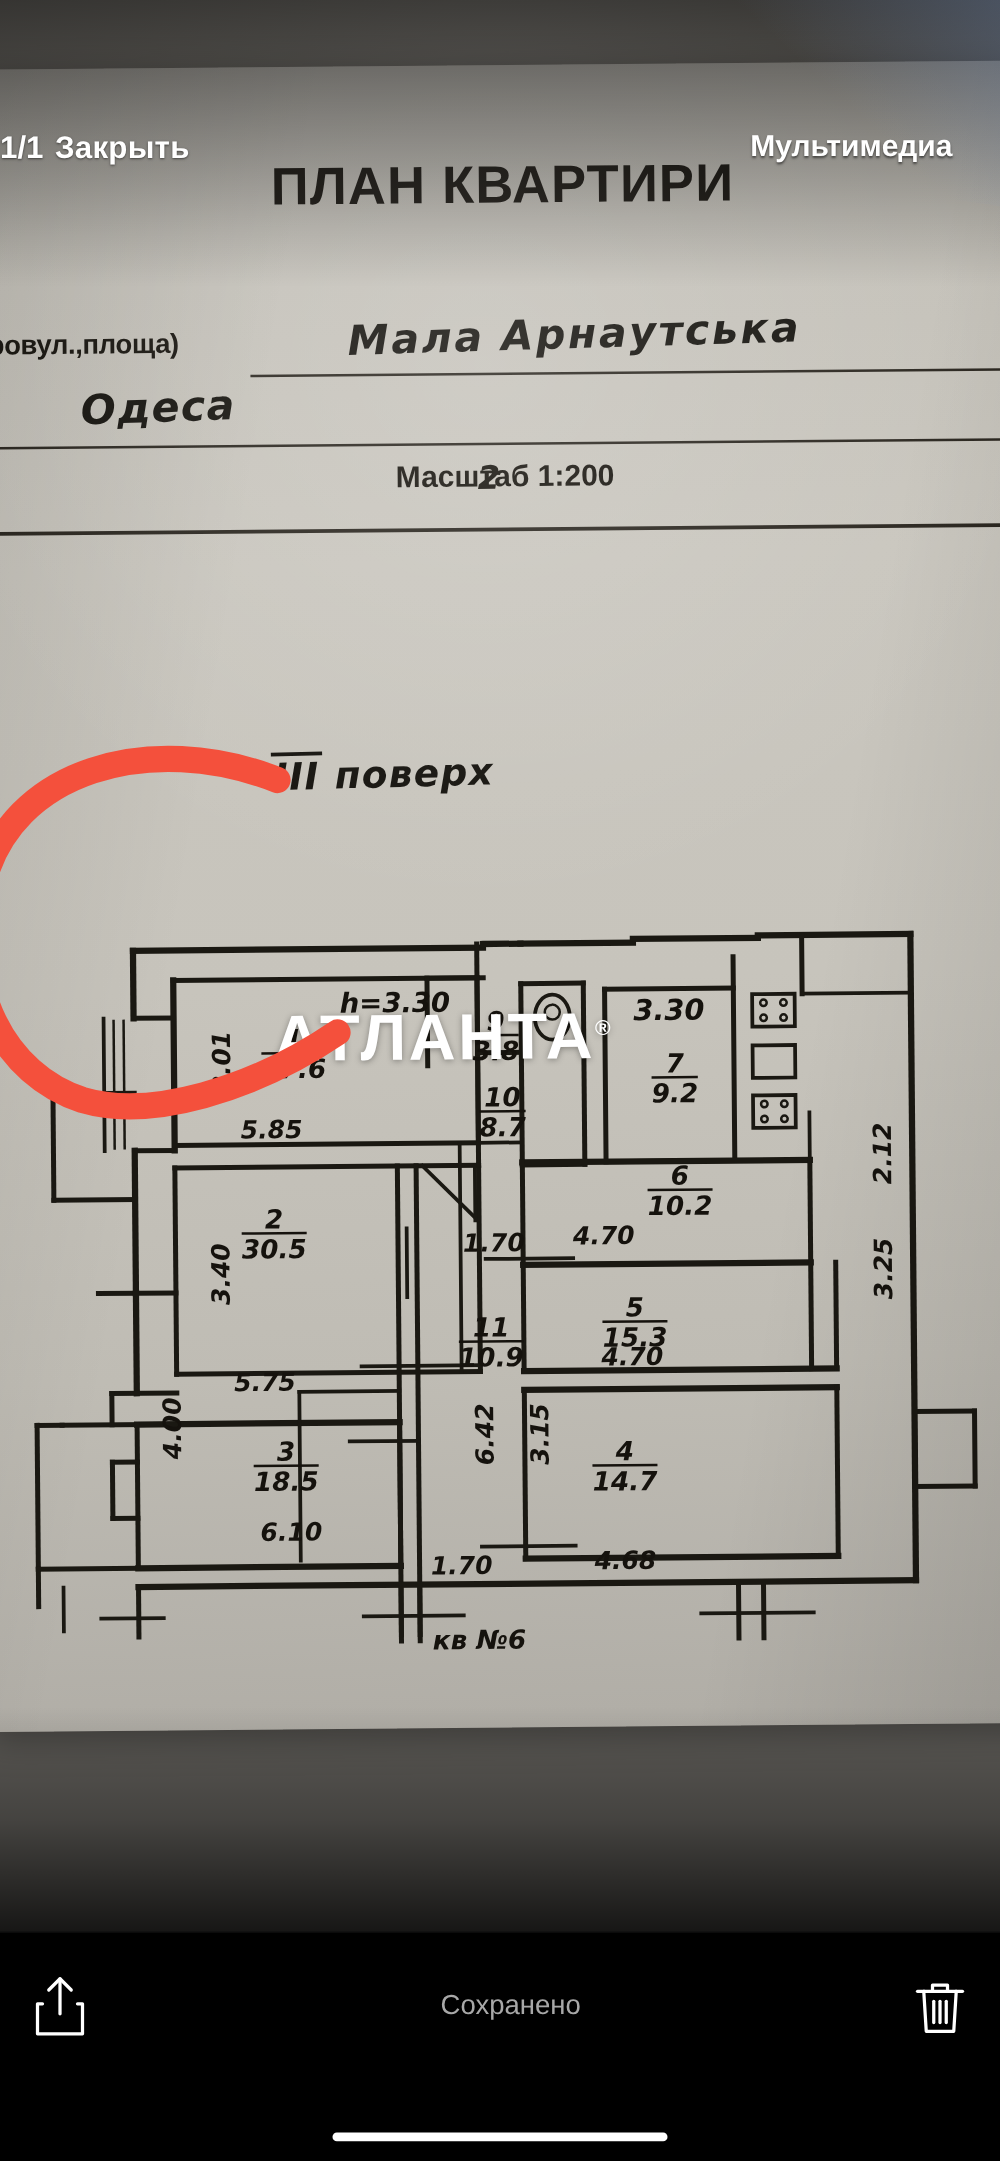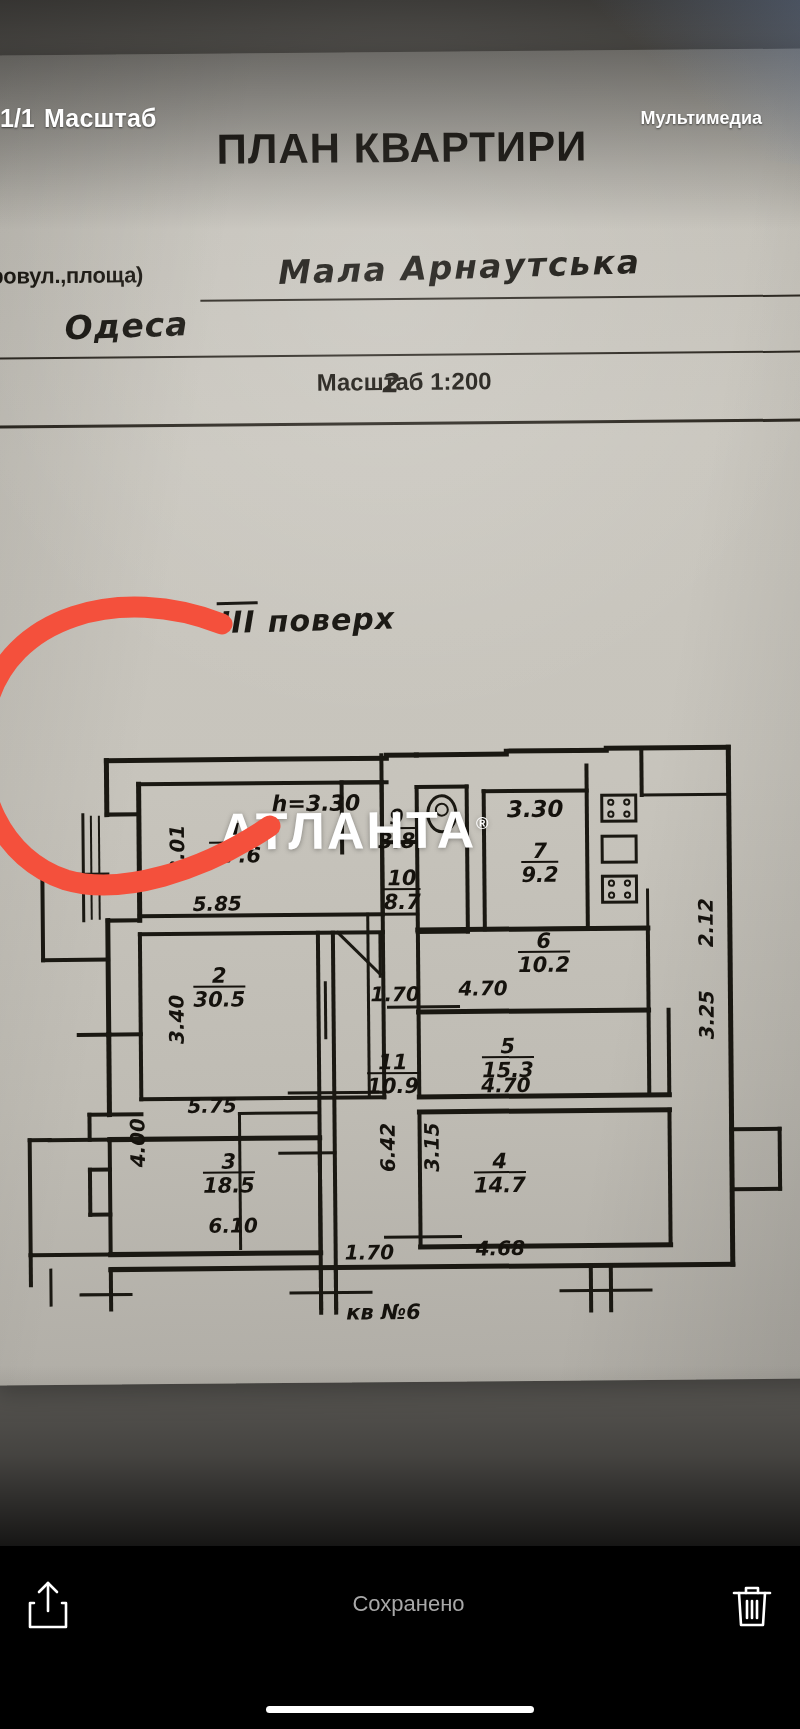--- a/index.html
+++ b/index.html
@@ -25,21 +25,21 @@
     color: #fff; font-size: 25px; font-weight: 700; letter-spacing: .2px;
     line-height: 44px; text-shadow: 0 1px 2px rgba(0,0,0,.55);
   }
   .tb-count {
     position: absolute; left: 0; right: 0; top: 0; 
     color: #fff; font-size: 25px; font-weight: 700;
     line-height: 44px; text-shadow: 0 1px 2px rgba(0,0,0,.55);
   }
   .tb-multimedia {
     position: absolute; right: 38px; top: 0;
-    color: #fff; font-size: 18px; font-weight: 700;
+    color: #fff; font-size: 24px; font-weight: 700;
     line-height: 44px; text-shadow: 0 1px 2px rgba(0,0,0,.55);
   }
 
   
   .photo {
     position: absolute; top: 0; left: 0; width: 800px; height: 1545px;
     overflow: hidden;
     background:
       radial-gradient(120% 70% at 50% 8%, #8d8a84 0%, #7e7b75 30%, #6e6b66 60%, #5c5a56 100%);
   }
@@ -401,21 +401,21 @@
       </svg>
     </div>
 
     <div class="glare"></div>
     <div class="photo-shade"></div>
     <div class="photo-bottomshade"></div>
   </div>
 
   <div class="topbar">
     <div class="topbar-row">
-      <div class="tb-close">Масштаб</div>
+      <div class="tb-close">Закрыть</div>
       <div class="tb-count">1/1</div>
       <div class="tb-multimedia">Мультимедиа</div>
     </div>
   </div>
 
   <div class="footer">
     <div class="footer-sep"></div>
 
     <div class="f-share">
       <svg width="56" height="58" viewBox="0 0 56 58" fill="none" stroke="#fff" stroke-width="2.6" stroke-linecap="round" stroke-linejoin="round">

